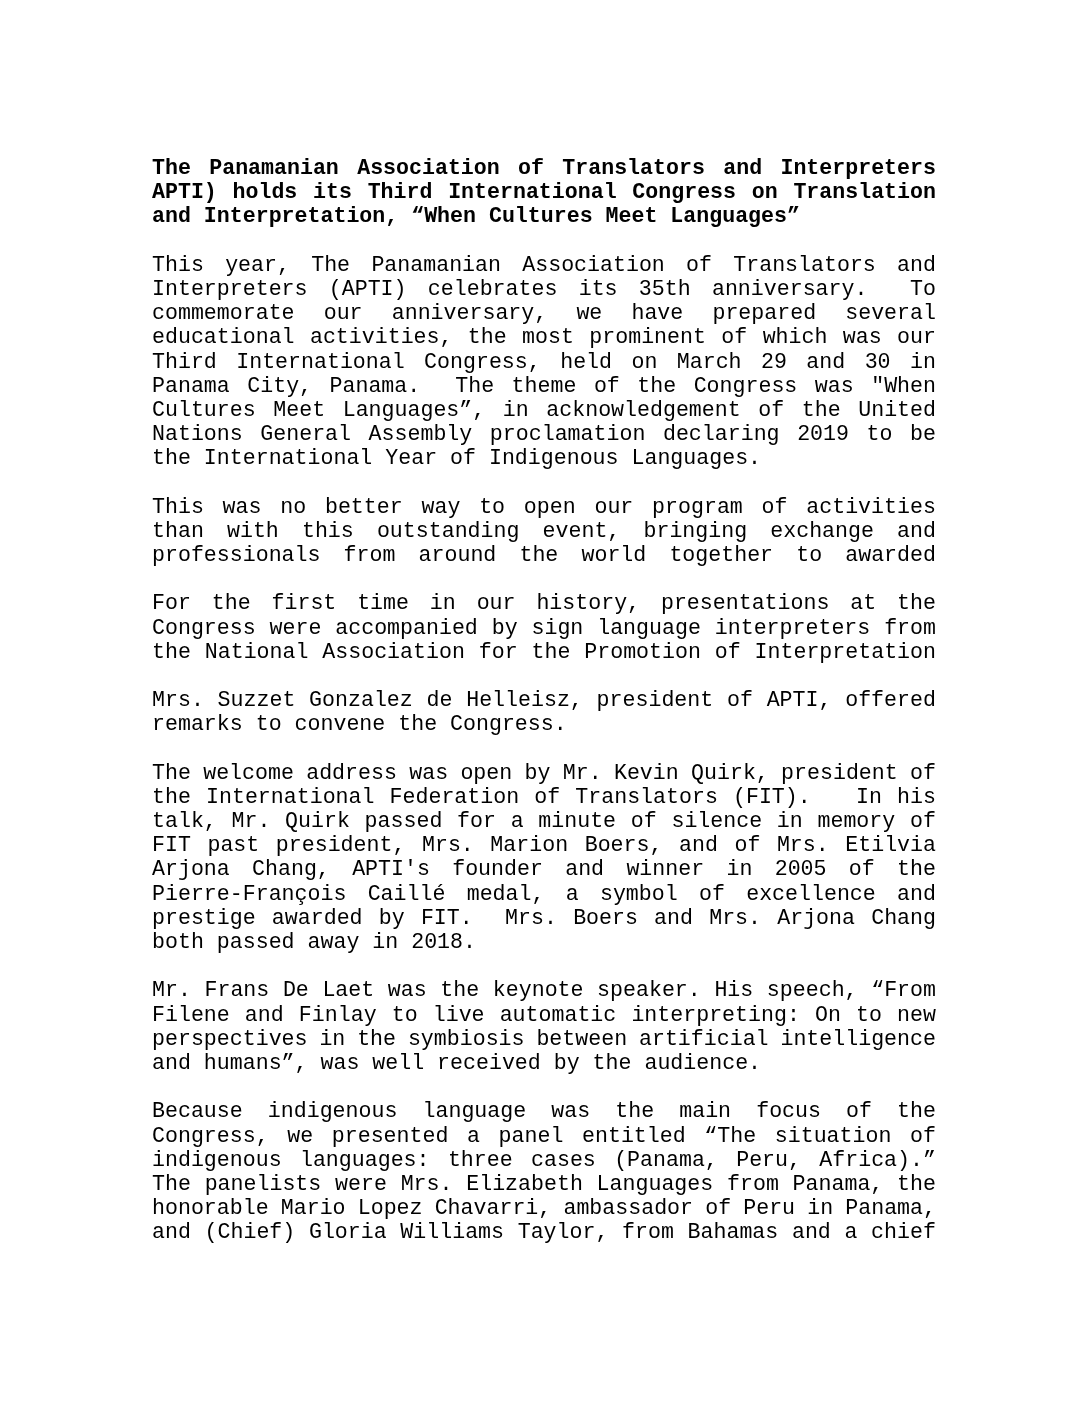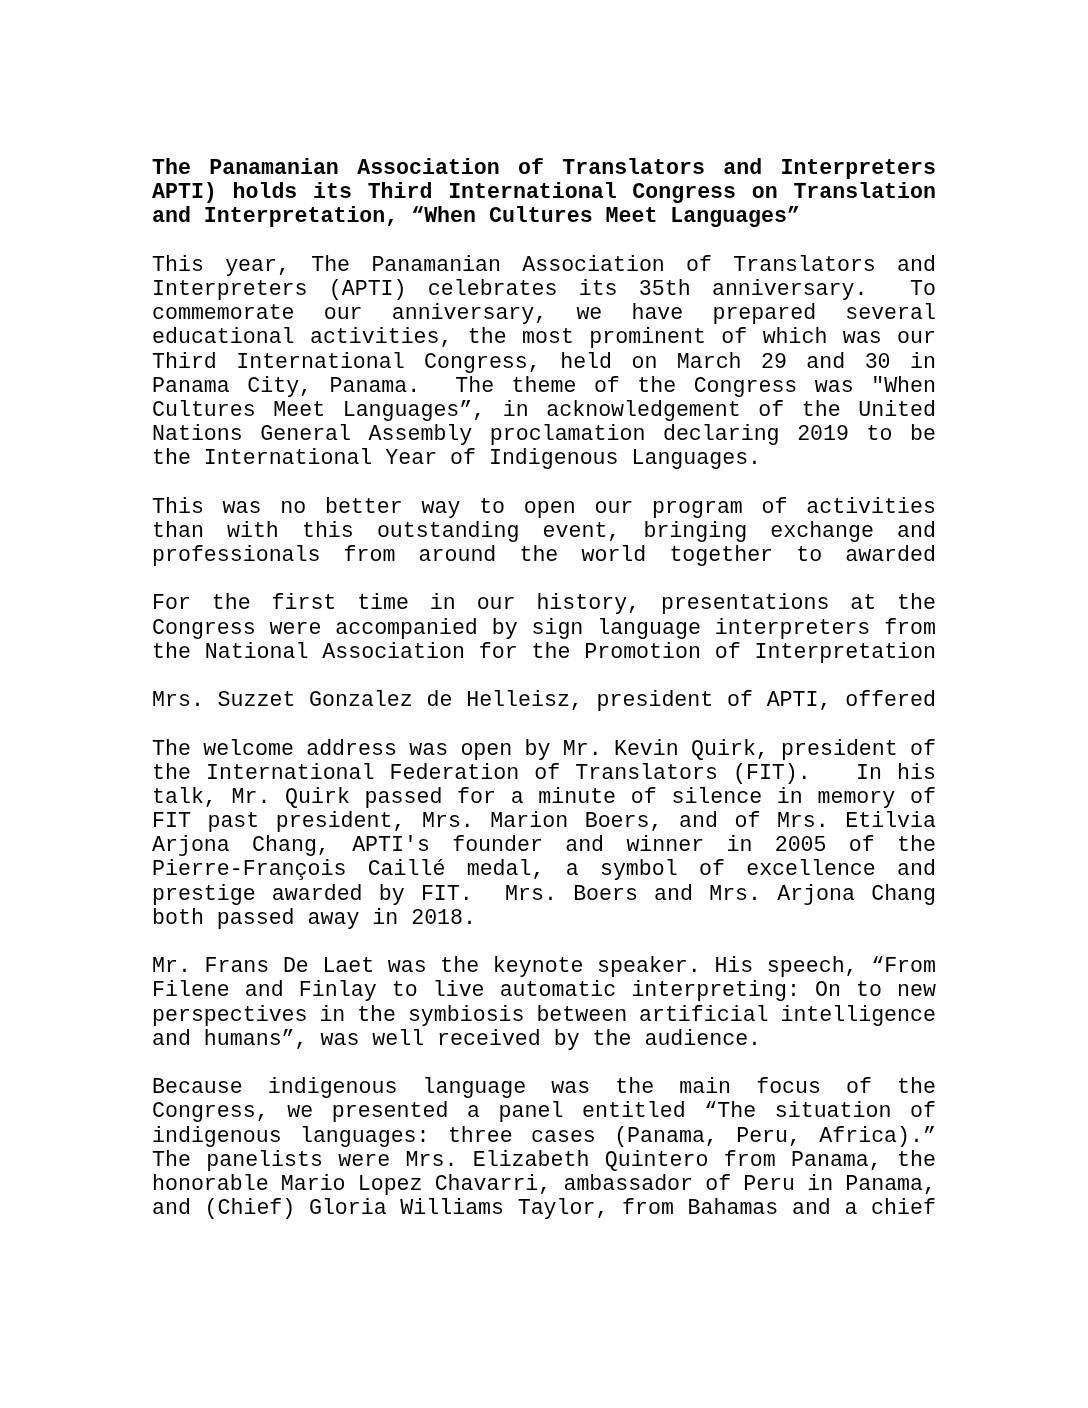--- a/index.html
+++ b/index.html
@@ -70,20 +70,21 @@
           <div class="line j"><span class="w">than</span><span class="w">with</span><span class="w">this</span><span class="w">outstanding</span><span class="w">event,</span><span class="w">bringing</span><span class="w">exchange</span><span class="w">and</span></div>
           <div class="line j"><span class="w">professionals</span><span class="w">from</span><span class="w">around</span><span class="w">the</span><span class="w">world</span><span class="w">together</span><span class="w">to</span><span class="w">awarded</span></div>
         </div>
         <div class="para">
           <div class="line j"><span class="w">For</span><span class="w">the</span><span class="w">first</span><span class="w">time</span><span class="w">in</span><span class="w">our</span><span class="w">history,</span><span class="w">presentations</span><span class="w">at</span><span class="w">the</span></div>
           <div class="line j"><span class="w">Congress</span><span class="w">were</span><span class="w">accompanied</span><span class="w">by</span><span class="w">sign</span><span class="w">language</span><span class="w">interpreters</span><span class="w">from</span></div>
           <div class="line j"><span class="w">the</span><span class="w">National</span><span class="w">Association</span><span class="w">for</span><span class="w">the</span><span class="w">Promotion</span><span class="w">of</span><span class="w">Interpretation</span></div>
         </div>
         <div class="para">
           <div class="line j"><span class="w">Mrs.</span><span class="w">Suzzet</span><span class="w">Gonzalez</span><span class="w">de</span><span class="w">Helleisz,</span><span class="w">president</span><span class="w">of</span><span class="w">APTI,</span><span class="w">offered</span></div>
+          <div class="line">remarks to convene the Congress.</div>
         </div>
         <div class="para">
           <div class="line j"><span class="w">The</span><span class="w">welcome</span><span class="w">address</span><span class="w">was</span><span class="w">open</span><span class="w">by</span><span class="w">Mr.</span><span class="w">Kevin</span><span class="w">Quirk,</span><span class="w">president</span><span class="w">of</span></div>
           <div class="line j"><span class="w">the</span><span class="w">International</span><span class="w">Federation</span><span class="w">of</span><span class="w">Translators</span><span class="w">(FIT).</span><span class="w"></span><span class="w"></span><span class="w">In</span><span class="w">his</span></div>
           <div class="line j"><span class="w">talk,</span><span class="w">Mr.</span><span class="w">Quirk</span><span class="w">passed</span><span class="w">for</span><span class="w">a</span><span class="w">minute</span><span class="w">of</span><span class="w">silence</span><span class="w">in</span><span class="w">memory</span><span class="w">of</span></div>
           <div class="line j"><span class="w">FIT</span><span class="w">past</span><span class="w">president,</span><span class="w">Mrs.</span><span class="w">Marion</span><span class="w">Boers,</span><span class="w">and</span><span class="w">of</span><span class="w">Mrs.</span><span class="w">Etilvia</span></div>
           <div class="line j"><span class="w">Arjona</span><span class="w">Chang,</span><span class="w">APTI's</span><span class="w">founder</span><span class="w">and</span><span class="w">winner</span><span class="w">in</span><span class="w">2005</span><span class="w">of</span><span class="w">the</span></div>
           <div class="line j"><span class="w">Pierre-François</span><span class="w">Caillé</span><span class="w">medal,</span><span class="w">a</span><span class="w">symbol</span><span class="w">of</span><span class="w">excellence</span><span class="w">and</span></div>
           <div class="line j"><span class="w">prestige</span><span class="w">awarded</span><span class="w">by</span><span class="w">FIT.</span><span class="w"></span><span class="w">Mrs.</span><span class="w">Boers</span><span class="w">and</span><span class="w">Mrs.</span><span class="w">Arjona</span><span class="w">Chang</span></div>
           <div class="line">both passed away in 2018.</div>
@@ -91,19 +92,19 @@
         <div class="para">
           <div class="line j"><span class="w">Mr.</span><span class="w">Frans</span><span class="w">De</span><span class="w">Laet</span><span class="w">was</span><span class="w">the</span><span class="w">keynote</span><span class="w">speaker.</span><span class="w">His</span><span class="w">speech,</span><span class="w">“From</span></div>
           <div class="line j"><span class="w">Filene</span><span class="w">and</span><span class="w">Finlay</span><span class="w">to</span><span class="w">live</span><span class="w">automatic</span><span class="w">interpreting:</span><span class="w">On</span><span class="w">to</span><span class="w">new</span></div>
           <div class="line j"><span class="w">perspectives</span><span class="w">in</span><span class="w">the</span><span class="w">symbiosis</span><span class="w">between</span><span class="w">artificial</span><span class="w">intelligence</span></div>
           <div class="line">and humans”, was well received by the audience.</div>
         </div>
         <div class="para">
           <div class="line j"><span class="w">Because</span><span class="w">indigenous</span><span class="w">language</span><span class="w">was</span><span class="w">the</span><span class="w">main</span><span class="w">focus</span><span class="w">of</span><span class="w">the</span></div>
           <div class="line j"><span class="w">Congress,</span><span class="w">we</span><span class="w">presented</span><span class="w">a</span><span class="w">panel</span><span class="w">entitled</span><span class="w">“The</span><span class="w">situation</span><span class="w">of</span></div>
           <div class="line j"><span class="w">indigenous</span><span class="w">languages:</span><span class="w">three</span><span class="w">cases</span><span class="w">(Panama,</span><span class="w">Peru,</span><span class="w">Africa).”</span></div>
-          <div class="line j"><span class="w">The</span><span class="w">panelists</span><span class="w">were</span><span class="w">Mrs.</span><span class="w">Elizabeth</span><span class="w">Quintero</span><span class="w">from</span><span class="w">Panama,</span><span class="w">the</span></div>
+          <div class="line j"><span class="w">The</span><span class="w">panelists</span><span class="w">were</span><span class="w">Mrs.</span><span class="w">Elizabeth</span><span class="w">Languages</span><span class="w">from</span><span class="w">Panama,</span><span class="w">the</span></div>
           <div class="line j"><span class="w">honorable</span><span class="w">Mario</span><span class="w">Lopez</span><span class="w">Chavarri,</span><span class="w">ambassador</span><span class="w">of</span><span class="w">Peru</span><span class="w">in</span><span class="w">Panama,</span></div>
           <div class="line j"><span class="w">and</span><span class="w">(Chief)</span><span class="w">Gloria</span><span class="w">Williams</span><span class="w">Taylor,</span><span class="w">from</span><span class="w">Bahamas</span><span class="w">and</span><span class="w">a</span><span class="w">chief</span></div>
         </div>
       </div>
   </div>
 </div>
 
 </body></html>

